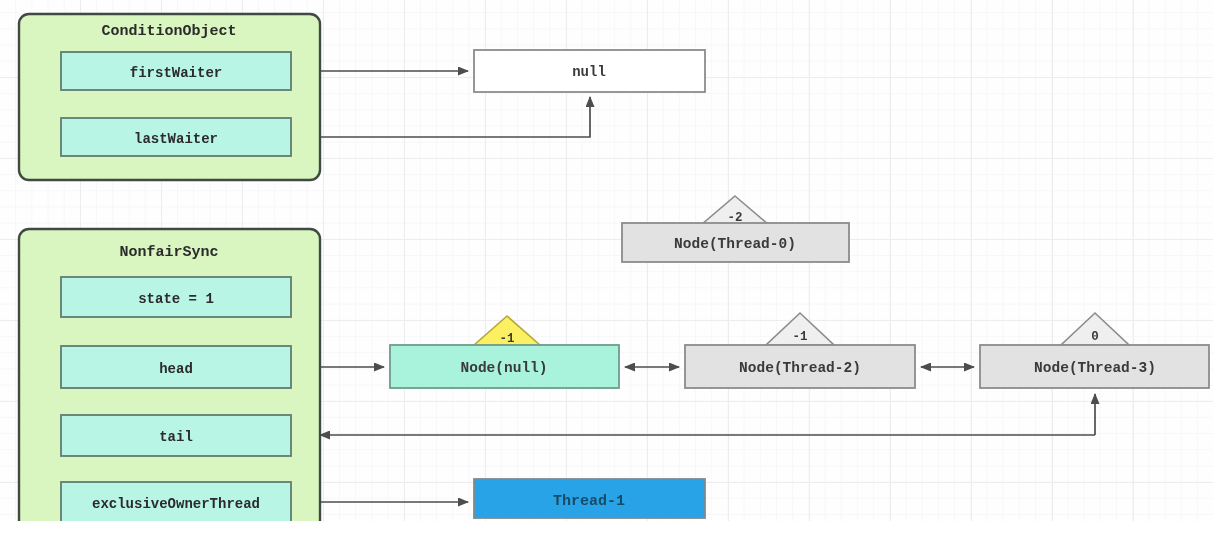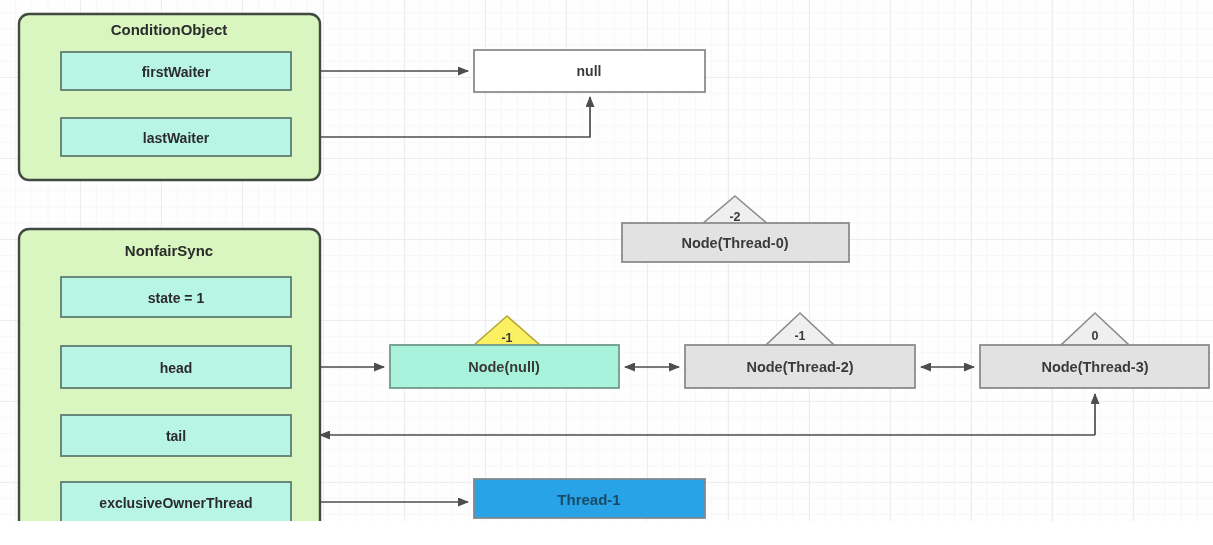--- a/index.html
+++ b/index.html
@@ -6,21 +6,21 @@
     margin: 0;
     padding: 0;
     background: #ffffff;
   }
   #canvas {
     position: relative;
     width: 1213px;
     height: 521px;
     overflow: hidden;
     background-color: #ffffff;
-    font-family: Liberation Sans, sans-serif;
+    font-family: Liberation Mono, monospace;
   }
   
   #grid {
     position: absolute;
     left: 0; top: 0;
     width: 1213px;
     height: 537px;
     background-color: #fefeff;
     background-image:
       linear-gradient(to right, #ededf0 1px, transparent 1px),

